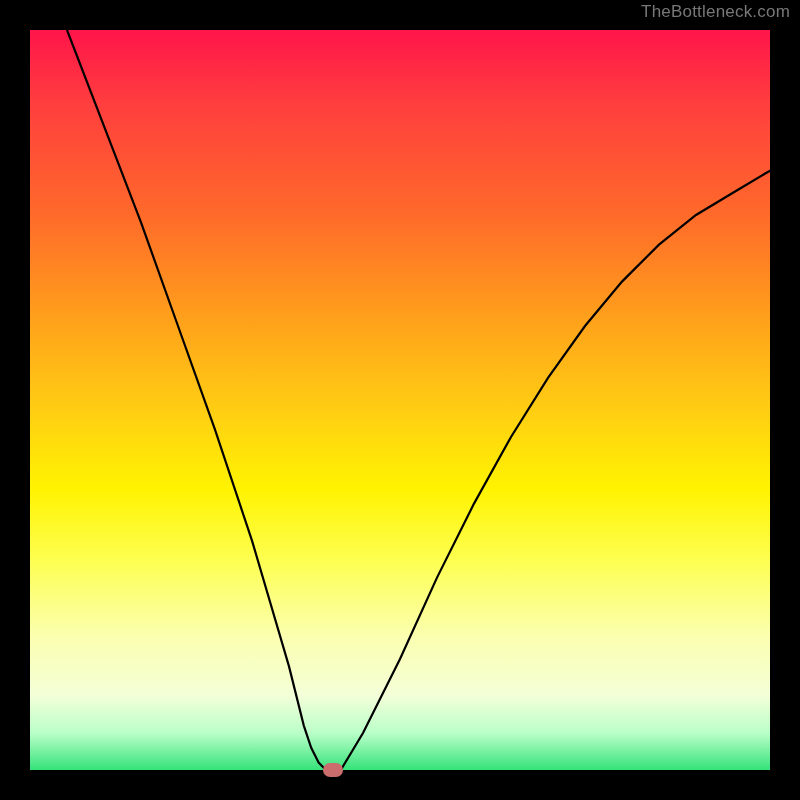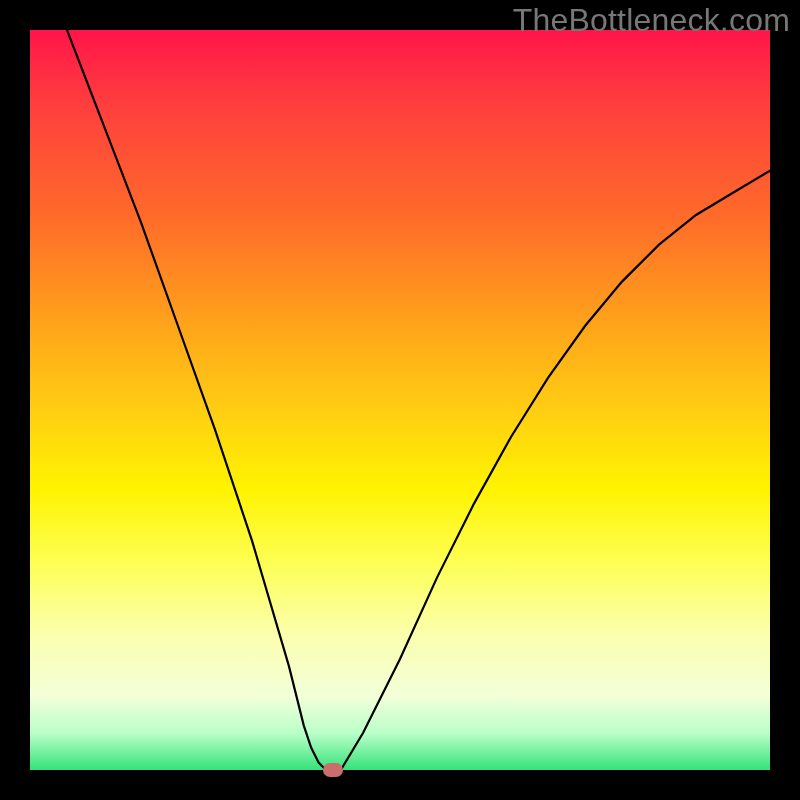--- a/index.html
+++ b/index.html
@@ -9,21 +9,21 @@
     background: #000;
     position: relative;
     font-family: Arial, Helvetica, sans-serif;
     overflow: hidden;
   }
   .watermark {
     position: absolute;
     top: 2px;
     right: 10px;
     color: #777;
-    font-size: 32px;
+    font-size: 17px;
     font-weight: 400;
     z-index: 10;
     letter-spacing: 0.2px;
   }
   .plot-area {
     position: absolute;
     left: 30px;
     top: 30px;
     width: 740px;
     height: 740px;

